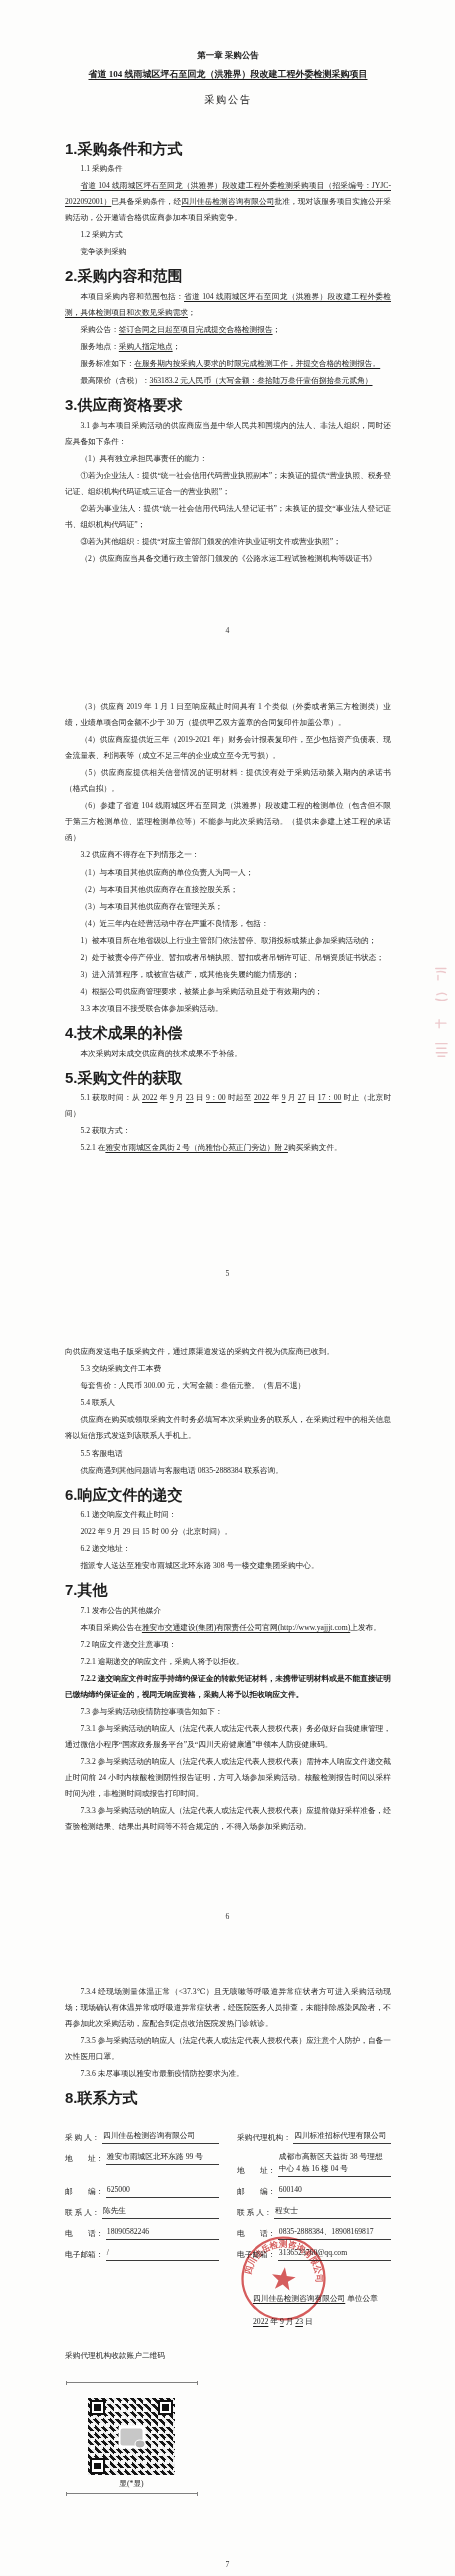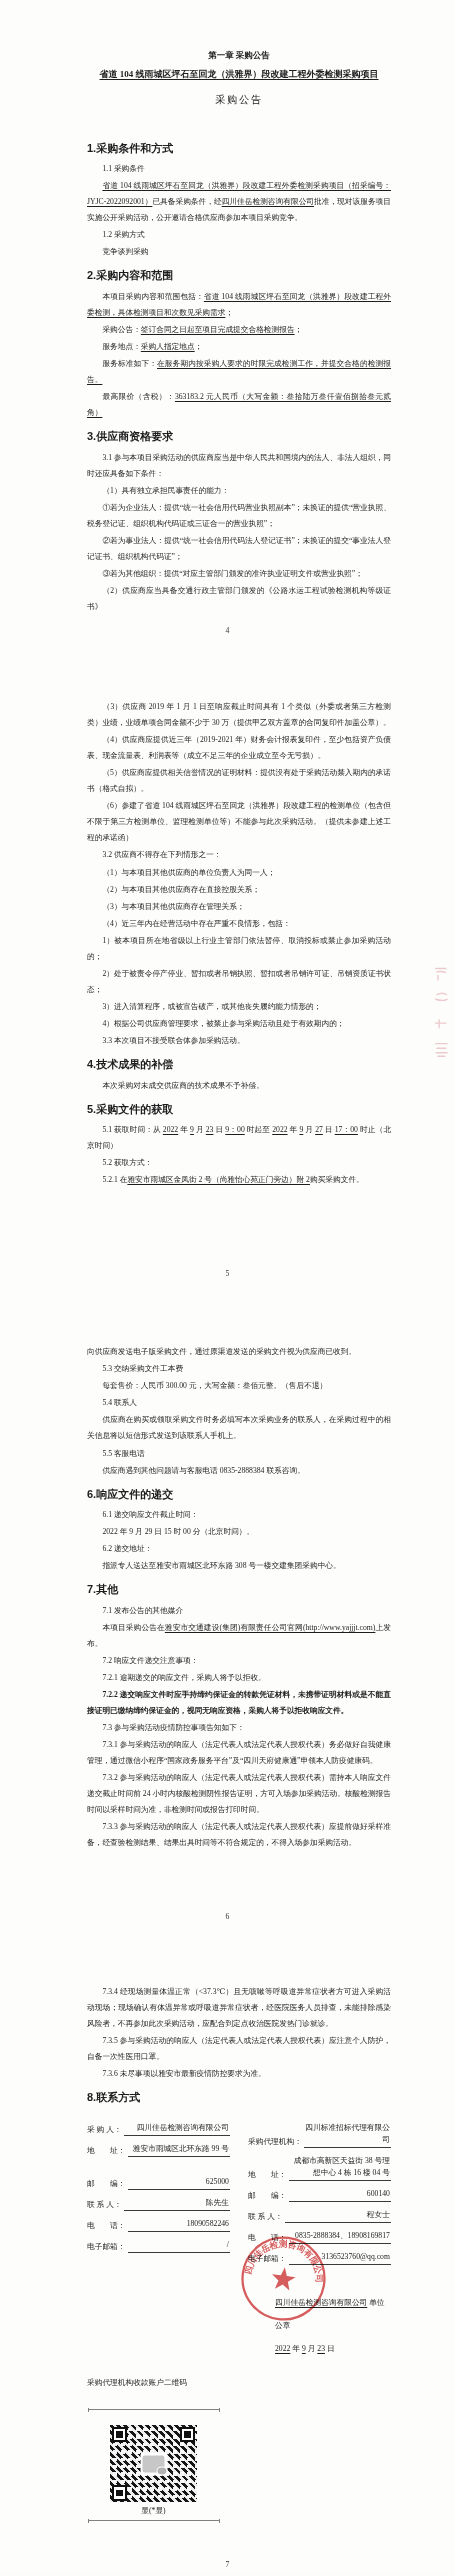--- a/index.html
+++ b/index.html
@@ -3,40 +3,40 @@
 <meta charset="utf-8">
 <style>
   html,body{margin:0;padding:0;}
   body{
     width:455px;background:#fbfbfa;color:#1e1e1e;
     font-family:"Liberation Serif","DejaVu Serif",serif;
     -webkit-font-smoothing:antialiased;
   }
   .sheet{
     position:relative;width:455px;height:643px;overflow:hidden;
-    padding:0 64px 0 87px;box-sizing:border-box;background:#fdfdfc;
+    padding:0 64px 0 65px;box-sizing:border-box;background:#fdfdfc;
   }
   .sp{width:100%;}
   .chapter{font-size:8.5px;font-weight:bold;text-align:center;margin:0;line-height:12.5px;}
   .projtitle{
     font-size:9px;font-weight:bold;text-align:center;margin:4.6px 10.2px 0;
     line-height:17.6px;text-decoration:underline;text-underline-offset:2.3px;
   }
   .subtitle{font-size:10.2px;text-align:center;margin:8px 0 0;letter-spacing:1.7px;line-height:15px;}
   .h{
     font-family:"Liberation Sans","DejaVu Sans",sans-serif;
-    font-weight:bold;font-size:11px;line-height:13.7px;margin:9px 0 5.7px;
+    font-weight:bold;font-size:15px;line-height:13.7px;margin:9px 0 5.7px;
   }
   .p{font-size:7.7px;line-height:16px;text-align:justify;text-indent:2em;margin:1.1px 0;}
   .p.noindent{text-indent:0;}
   .u{text-decoration:underline;text-underline-offset:1.7px;}
   .b{font-weight:bold;}
   .pagenum{position:absolute;left:0;right:0;bottom:8px;text-align:center;font-size:7.7px;color:#333;}
   
-  .contacts{display:flex;gap:18px;margin-top:17px;font-size:7.7px;text-align:right;}
+  .contacts{display:flex;gap:18px;margin-top:25px;font-size:7.7px;}
   .ccol{flex:1;min-width:0;}
   .crow{display:flex;margin-bottom:7.4px;line-height:12px;align-items:flex-end;}
   .clabel{white-space:nowrap;}
   .cvalue{flex:1;margin-left:2.3px;border-bottom:0.6px solid #3a3a3a;padding:0 1.1px 0.6px;min-height:10.8px;}
   
   .sig{margin:19.4px 0 0 188px;font-size:7.7px;line-height:23px;}
   
   .qr-lead{margin-top:15px;}
   .qr-rule{position:relative;width:132px;border-top:0.9px solid #808080;margin:0 0 0 1.1px;}
   .qr-rule::before,.qr-rule::after{content:"";position:absolute;top:-2.3px;width:0.9px;height:4px;background:#808080;}

